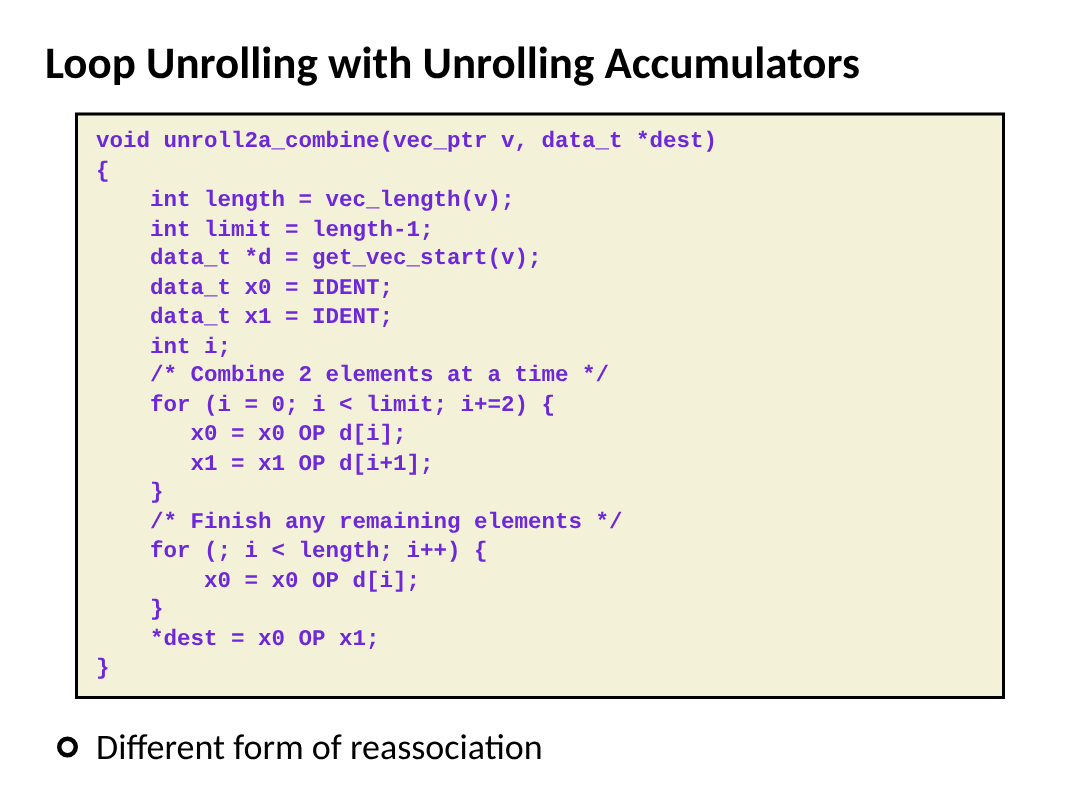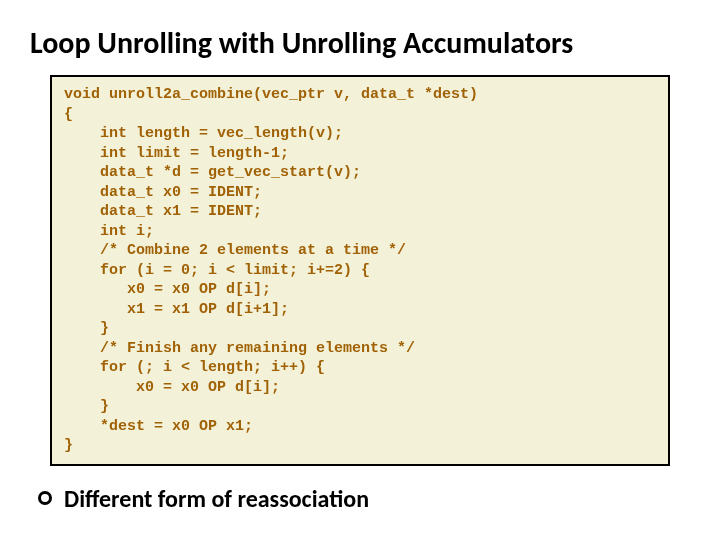--- a/index.html
+++ b/index.html
@@ -19,38 +19,38 @@
   .code-box {
     background: #f3f2d8;
     border: 2px solid #000;
     padding: 8px 12px;
     margin: 0 20px 18px 20px;
     font-family: "Courier New", Courier, monospace;
     font-size: 15px;
     font-weight: bold;
     line-height: 1.3;
     white-space: pre;
-    color: #a16207;
+    color: #6d28d9;
   }
   .bullet-row {
     display: flex;
     align-items: center;
     gap: 12px;
     margin-left: 8px;
   }
   .bullet {
     width: 14px;
     height: 14px;
     border: 3px solid #000;
     border-radius: 50%;
     flex: 0 0 auto;
   }
   .bullet-text {
     font-size: 24px;
-    font-weight: bold;
+    font-weight: normal;
     color: #000;
   }
 </style>
 </head>
 <body>
 
 <div class="title">Loop Unrolling with Unrolling Accumulators</div>
 
 <div class="code-box">void unroll2a_combine(vec_ptr v, data_t *dest)
 {

